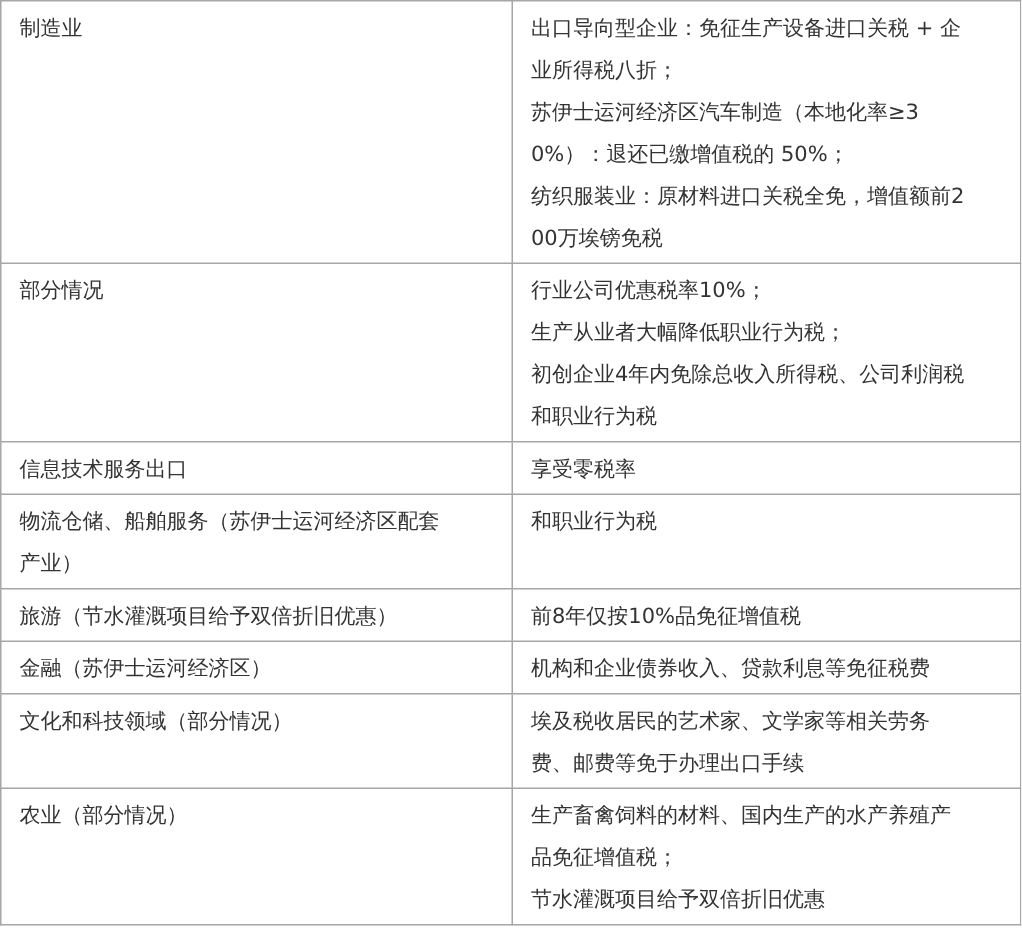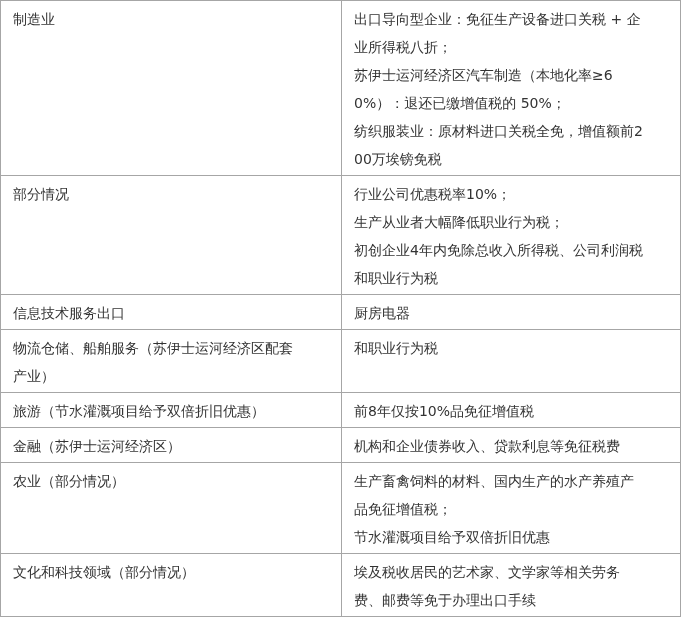--- a/index.html
+++ b/index.html
@@ -42,55 +42,55 @@
   <table class="tax-table">
     <colgroup>
       <col class="col-industry">
       <col class="col-policy">
     </colgroup>
     <tbody>
       <tr>
         <td>制造业</td>
         <td>出口导向型企业：免征生产设备进口关税 + 企
 业所得税八折；
-苏伊士运河经济区汽车制造（本地化率≥6
+苏伊士运河经济区汽车制造（本地化率≥3
 0%）：退还已缴增值税的 50%；
 纺织服装业：原材料进口关税全免，增值额前2
 00万埃镑免税</td>
       </tr>
       <tr>
         <td>部分情况</td>
         <td>行业公司优惠税率10%；
 生产从业者大幅降低职业行为税；
 初创企业4年内免除总收入所得税、公司利润税
 和职业行为税</td>
       </tr>
       <tr>
         <td>信息技术服务出口</td>
-        <td>厨房电器</td>
+        <td>享受零税率</td>
       </tr>
       <tr>
         <td>物流仓储、船舶服务（苏伊士运河经济区配套
 产业）</td>
         <td>和职业行为税</td>
       </tr>
       <tr>
         <td>旅游（节水灌溉项目给予双倍折旧优惠）</td>
         <td>前8年仅按10%品免征增值税</td>
       </tr>
       <tr>
         <td>金融（苏伊士运河经济区）</td>
         <td>机构和企业债券收入、贷款利息等免征税费</td>
       </tr>
       <tr>
+        <td>文化和科技领域（部分情况）</td>
+        <td>埃及税收居民的艺术家、文学家等相关劳务
+费、邮费等免于办理出口手续</td>
+      </tr>
+      <tr>
         <td>农业（部分情况）</td>
         <td>生产畜禽饲料的材料、国内生产的水产养殖产
 品免征增值税；
 节水灌溉项目给予双倍折旧优惠</td>
-      </tr>
-      <tr>
-        <td>文化和科技领域（部分情况）</td>
-        <td>埃及税收居民的艺术家、文学家等相关劳务
-费、邮费等免于办理出口手续</td>
       </tr>
     </tbody>
   </table>
 </div>
 
 </body></html>

